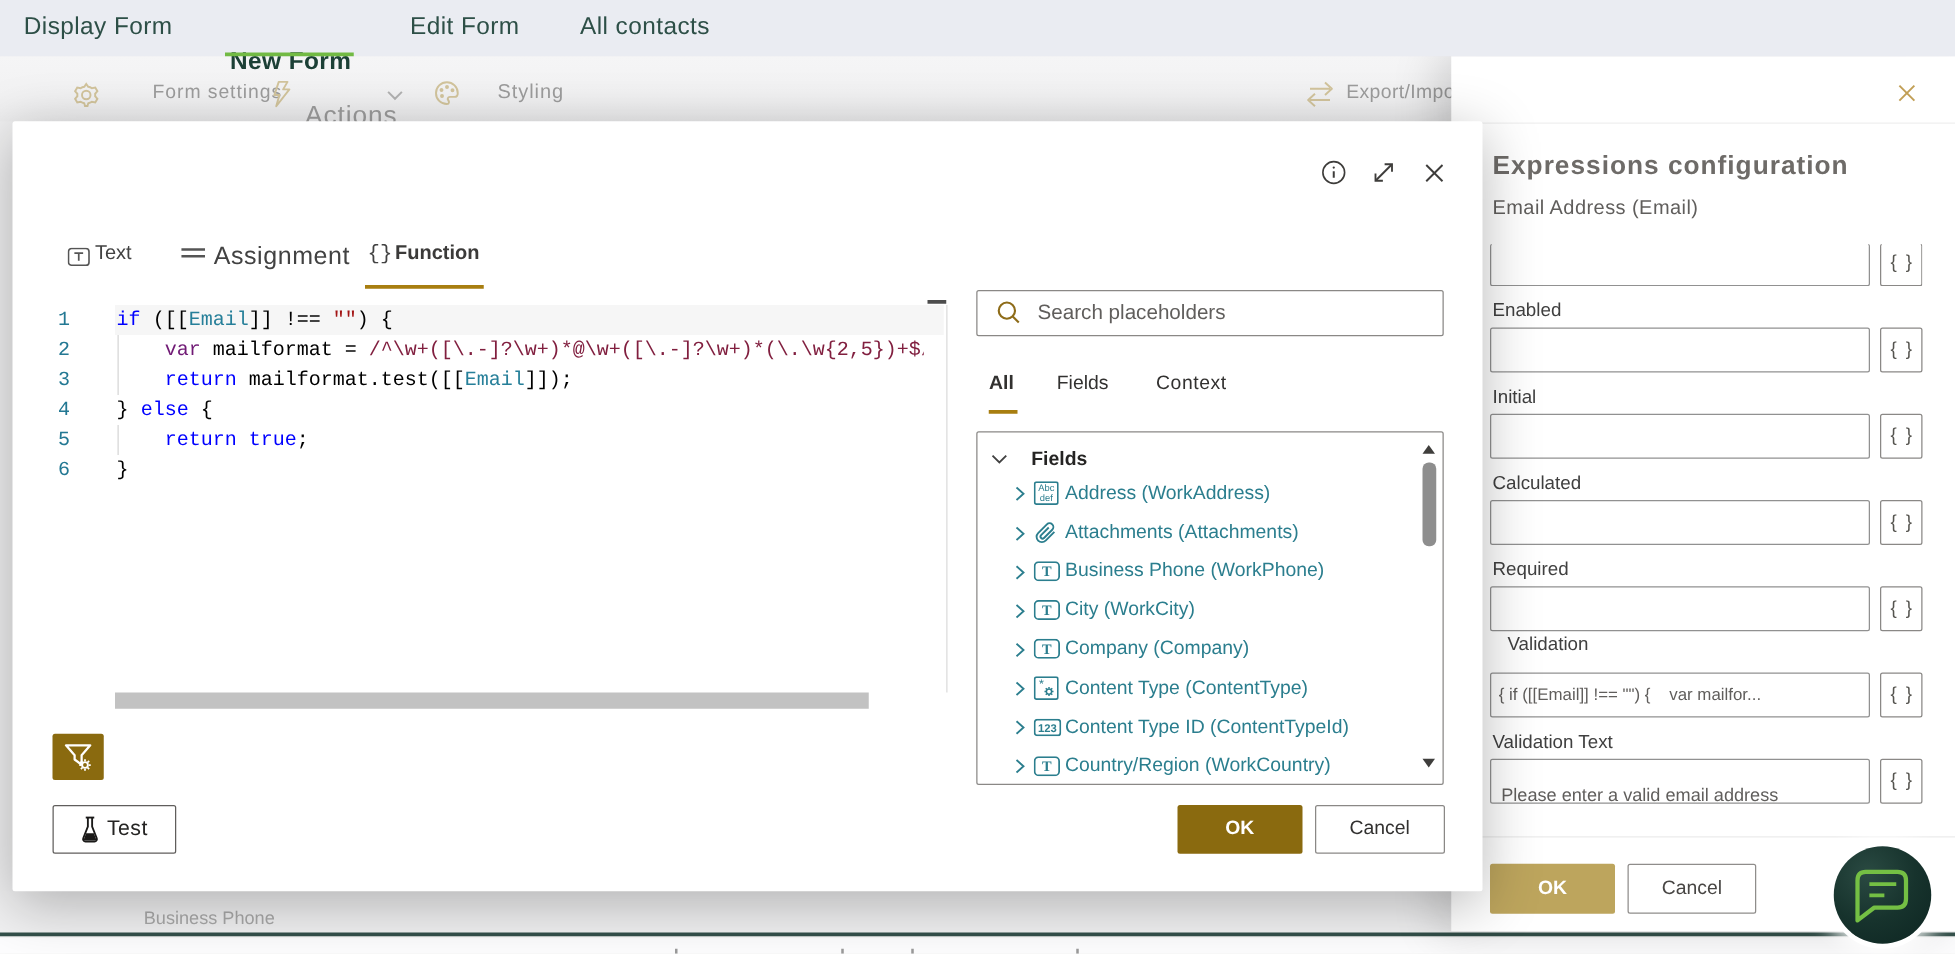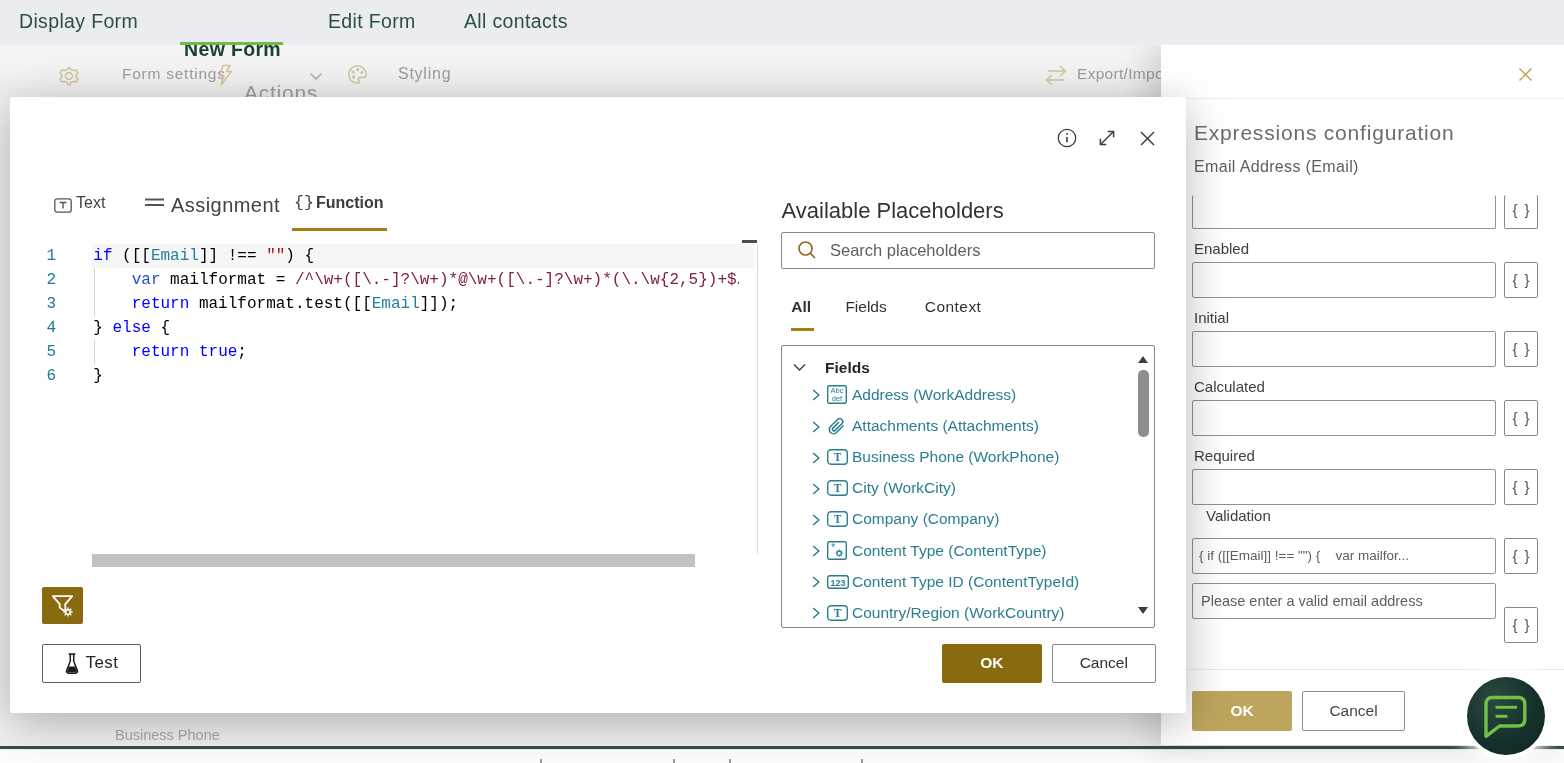--- a/index.html
+++ b/index.html
@@ -57,41 +57,41 @@
   </svg>
   <span class="abs" style="left:1077px;top:20px;font-size:15.5px;color:#9c9c9c;letter-spacing:0.3px;">Export/Import</span>
 </div>
 
 <div id="panel" class="abs" style="left:1161px;top:45px;width:403px;height:700px;background:#fff;box-shadow:-10px 0 34px rgba(0,0,0,0.17);">
   <div class="abs" style="left:0;top:53px;width:403px;height:1px;background:#efefef;"></div>
   <svg class="abs" style="left:357px;top:22px;" width="15" height="15" viewBox="0 0 15 15" stroke="#c19f56" stroke-width="1.5">
       <line x1="1.5" y1="1.5" x2="13.5" y2="13.5"></line>
       <line x1="13.5" y1="1.5" x2="1.5" y2="13.5"></line>
     </svg>
-  <div class="abs" style="left:33px;top:76px;font-size:21px;font-weight:400;letter-spacing:0.8px;color:#6e6b68;">Expressions configuration</div>
+  <div class="abs" style="left:33px;top:76px;font-size:21px;font-weight:700;letter-spacing:0.8px;color:#6e6b68;">Expressions configuration</div>
   <div class="abs" style="left:33px;top:113px;font-size:16px;letter-spacing:0.35px;color:#605e5c;">Email Address (Email)</div>
   <div class="abs pin" style="top:150px;height:34px;border-top:none;"></div>
     <div class="abs pbtn" style="top:150px;height:34px;border-top:none;line-height:30px;">{<span style="padding-left:7px">}</span></div>
   <div class="abs plab" style="top:194.5px;">Enabled</div>
   <div class="abs pin" style="top:217px;"></div>
     <div class="abs pbtn" style="top:217px;">{<span style="padding-left:7px">}</span></div>
   <div class="abs plab" style="top:263.5px;">Initial</div>
   <div class="abs pin" style="top:286px;"></div>
     <div class="abs pbtn" style="top:286px;">{<span style="padding-left:7px">}</span></div>
   <div class="abs plab" style="top:332.5px;">Calculated</div>
   <div class="abs pin" style="top:355px;"></div>
     <div class="abs pbtn" style="top:355px;">{<span style="padding-left:7px">}</span></div>
   <div class="abs plab" style="top:401.5px;">Required</div>
   <div class="abs pin" style="top:424px;"></div>
     <div class="abs pbtn" style="top:424px;">{<span style="padding-left:7px">}</span></div>
   <div class="abs plab" style="top:462px;margin-left:12px;">Validation</div>
   <div class="abs pin" style="top:493px;font-size:13.5px;color:#605e5c;line-height:34px;padding:0 6px;white-space:nowrap;overflow:hidden;">{ if ([[Email]] !== "") {&nbsp;&nbsp;&nbsp;&nbsp;var mailfor...</div>
   <div class="abs pbtn" style="top:493px;">{<span style="padding-left:7px">}</span></div>
   <div class="abs plab" style="top:539.5px;">Validation Text</div>
-  <div class="abs pin" style="top:538px;font-size:14.5px;color:#605e5c;line-height:34px;padding:0 8px;white-space:nowrap;overflow:hidden;">Please enter a valid email address</div>
+  <div class="abs pin" style="top:562px;font-size:14.5px;color:#605e5c;line-height:34px;padding:12px 8px;white-space:nowrap;overflow:hidden;">Please enter a valid email address</div>
   <div class="abs pbtn" style="top:562px;">{<span style="padding-left:7px">}</span></div>
   <div class="abs" style="left:0;top:624px;width:403px;height:1px;background:#ececec;"></div>
   <div class="abs" style="left:31px;top:646px;width:100px;height:40px;background:#bda55d;border-radius:2px;text-align:center;line-height:40px;font-size:15.5px;font-weight:600;color:#fff;">OK</div>
   <div class="abs" style="left:141px;top:646px;width:103px;height:40px;background:#fff;border:1px solid #8f8d8b;border-radius:2px;text-align:center;line-height:38px;font-size:15.5px;color:#484644;">Cancel</div>
 </div>
 
 <div id="modal" class="abs" style="left:10px;top:97px;width:1176px;height:616px;background:#fff;border-radius:2px;box-shadow:0 10px 46px rgba(0,0,0,0.28);">
 
   <svg class="abs" style="left:1047px;top:31px;" width="20" height="20" viewBox="0 0 20 20" fill="none" stroke="#3e3d3b" stroke-width="1.3">
     <circle cx="10" cy="10" r="8.7"></circle>
@@ -120,30 +120,29 @@
   <span class="abs" style="left:161px;top:97px;font-size:20px;letter-spacing:0.45px;color:#424242;">Assignment</span>
   <span class="abs mono" style="left:284px;top:96px;font-size:16.5px;color:#424242;">{}</span>
   <span class="abs" style="left:306px;top:97px;font-size:16px;font-weight:bold;color:#3b3a39;">Function</span>
   <div class="abs" style="left:281.5px;top:131px;width:95px;height:3px;background:#a87e10;"></div>
 
   <div class="abs" style="left:82.2px;top:146.5px;width:663px;height:24px;background:#f6f6f6;"></div>
   <div class="abs mono" style="left:32px;top:146.5px;width:14px;text-align:right;font-size:16px;line-height:24px;color:#237893;">1<br>2<br>3<br>4<br>5<br>6</div>
   <div class="abs" style="left:83.8px;top:170.5px;width:1px;height:48px;background:#d6d6d6;"></div>
   <div class="abs" style="left:83.8px;top:242.5px;width:1px;height:24px;background:#d6d6d6;"></div>
   <pre class="abs mono" style="left:83.3px;top:146.5px;width:646px;height:312px;font-size:16px;line-height:24px;color:#000;overflow:hidden;"><span style="color:#0000ff">if</span> ([[<span style="color:#267f99">Email</span>]] !== <span style="color:#a31515">""</span>) {
-    <span style="color:#1d4ed8">var</span> mailformat = <span style="color:#811f3f">/^\w+([\.-]?\w+)*@\w+([\.-]?\w+)*(\.\w{2,5})+$/;</span>
+    <span style="color:#701a75">var</span> mailformat = <span style="color:#811f3f">/^\w+([\.-]?\w+)*@\w+([\.-]?\w+)*(\.\w{2,5})+$/;</span>
     <span style="color:#0000ff">return</span> mailformat.test([[<span style="color:#267f99">Email</span>]]);
 } <span style="color:#0000ff">else</span> {
     <span style="color:#0000ff">return</span> <span style="color:#0000ff">true</span>;
 }</pre>
   <div class="abs" style="left:732px;top:143px;width:14.5px;height:3.2px;background:#4d4d4d;"></div>
   <div class="abs" style="left:747px;top:146.5px;width:1px;height:310px;background:#dcdcdc;"></div>
   <div class="abs" style="left:82px;top:457px;width:603px;height:12.5px;background:#c2c2c2;"></div>
 
-  <div class="abs" style="left:771.5px;top:101px;font-size:22px;color:#333;">Available Placeholders</div>
   <div class="abs" style="left:771px;top:135px;width:374px;height:37px;border:1px solid #8a8886;border-radius:2px;"></div>
   <svg class="abs" style="left:787px;top:143px;" width="20" height="20" viewBox="0 0 20 20" fill="none" stroke="#8e6c19" stroke-width="1.7">
     <circle cx="8.5" cy="8.5" r="6.5"></circle>
       <line x1="13.2" y1="13.2" x2="18" y2="18"></line>
   </svg>
   <span class="abs" style="left:820px;top:144px;font-size:16.5px;color:#605e5c;">Search placeholders</span>
   <span class="abs" style="left:781.3px;top:200.5px;font-size:15.5px;font-weight:bold;color:#323130;">All</span>
   <span class="abs" style="left:835.4px;top:200.5px;font-size:15.5px;color:#323130;">Fields</span>
   <span class="abs" style="left:914.8px;top:200.5px;font-size:15.5px;letter-spacing:0.45px;color:#323130;">Context</span>
   <div class="abs" style="left:780.7px;top:230.5px;width:23px;height:3px;background:#a87e10;"></div>

